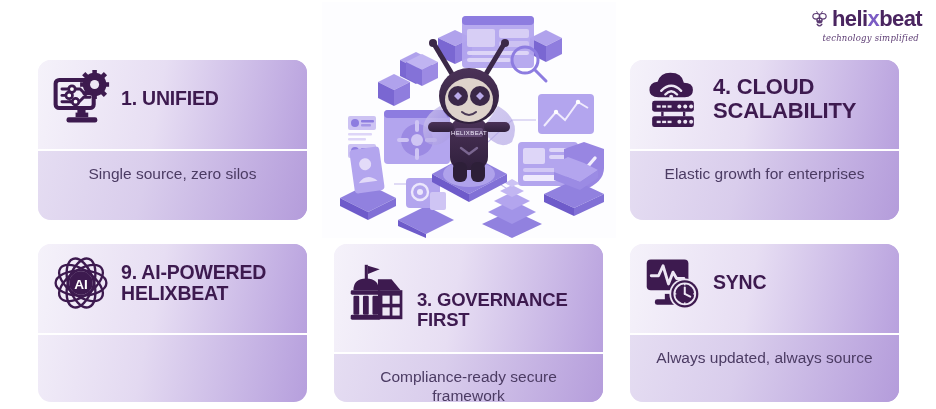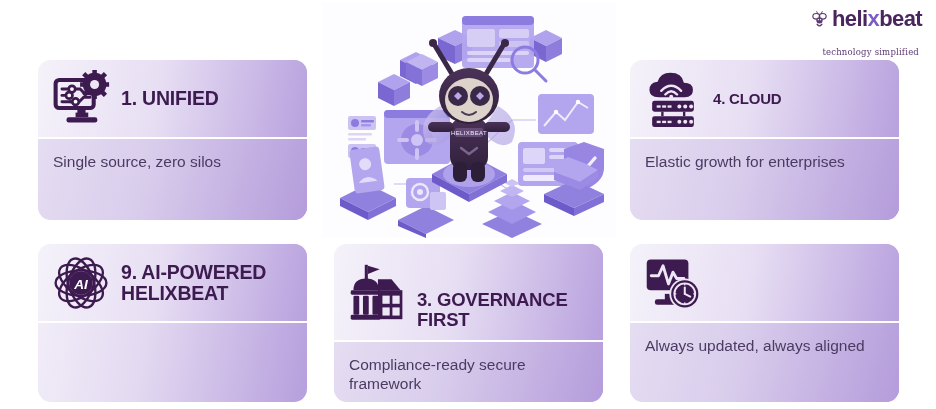--- a/index.html
+++ b/index.html
@@ -34,23 +34,24 @@
   .logo-mark { width: 19px; height: 19px; display: block; }
   .logo-word {
     font-size: 22px;
     font-weight: bold;
     letter-spacing: -0.6px;
     color: #4a2560;
   }
   .logo-word .x-hi { color: #7b5cc4; }
   .logo-tag {
     font-family: "DejaVu Serif", serif;
+    font-style: italic;
     font-size: 8.5px;
     color: #5b3a72;
-    margin-top: 18px;
+    margin-top: 4px;
     margin-right: 3px;
     letter-spacing: 0.2px;
   }
 
   
   .grid {
     position: absolute;
     left: 0; top: 0;
     width: 936px; height: 409px;
   }
@@ -62,66 +63,66 @@
     display: flex;
     flex-direction: column;
     background: linear-gradient(100deg, #f3eff9 0%, #e3d9f1 42%, #b69fdd 100%);
   }
 
   .card-head {
     flex: 0 0 auto;
     display: flex;
     align-items: center;
     gap: 11px;
-    padding: 10px 12px 9px 14px;
+    padding: 10px 12px 21px 14px;
     border-bottom: 2px solid #ffffff;
     background: linear-gradient(100deg, #f5f2fa 0%, #e7def3 45%, #b8a1de 100%);
   }
 
   .card-icon {
     flex: 0 0 auto;
     width: 58px;
     height: 58px;
     display: flex;
     align-items: center;
     justify-content: center;
-    font-style: italic;
   }
   .card-icon svg { display: block; width: 100%; height: 100%; }
 
   .card-title {
     font-size: 19.5px;
     font-weight: bold;
     line-height: 1.1;
     color: #3d1a4f;
     letter-spacing: -0.2px;
   }
 
   .card-body {
     flex: 1 1 auto;
     padding: 13px 15px 10px 15px;
     background: linear-gradient(105deg, #e5ddf2 0%, #d9cdec 40%, #b49cdb 100%);
+    text-align: center;
   }
 
   .card-desc {
     font-size: 15.5px;
     line-height: 1.25;
     color: #4b3b63;
     font-weight: normal;
   }
 
   
   #card-1 { left: 38px;  top: 60px;  width: 269px; height: 160px; }
   #card-4 { left: 630px; top: 60px;  width: 269px; height: 160px; }
   #card-2 { left: 38px;  top: 244px; width: 269px; height: 158px; }
   #card-3 { left: 334px; top: 244px; width: 269px; height: 158px; }
   #card-5 { left: 630px; top: 244px; width: 269px; height: 158px; }
 
   #card-3 .card-title { font-size: 18.5px; margin-top: 36px; }
-  #card-4 .card-title { font-size: 15px; }
+  #card-4 .card-title { font-size: 22px; }
 
   
   .hero {
     position: absolute;
     left: 322px;
     top: 2px;
     width: 294px;
     height: 236px;
     background: #fdfdff;
     overflow: hidden;
@@ -397,20 +398,21 @@
             <circle cx="39" cy="57.2" r="2.2"></circle>
               <circle cx="45.5" cy="57.2" r="2.2"></circle>
               <circle cx="52" cy="57.2" r="2.2"></circle>
           </g>
           <rect x="19" y="46" width="2.6" height="5" fill="#3d1a4f"></rect>
           <rect x="43" y="46" width="2.6" height="5" fill="#3d1a4f"></rect>
         </svg>
       </span>
       <div class="card-title">
         <div>4. CLOUD</div>
+        <div>SCALABILITY</div>
       </div>
     </div>
     <div class="card-body">
       <div class="card-desc">Elastic growth for enterprises</div>
     </div>
   </div>
 
   <div class="card" id="card-2">
     <div class="card-head">
       <span class="card-icon">
@@ -485,20 +487,21 @@
           </g>
           <g fill="#ede6f4">
             <rect x="44.2" y="32" width="1.6" height="2.6"></rect>
             <rect x="44.2" y="53.4" width="1.6" height="2.6"></rect>
             <rect x="33" y="43.2" width="2.6" height="1.6"></rect>
             <rect x="54.4" y="43.2" width="2.6" height="1.6"></rect>
           </g>
         </svg>
       </span>
       <div class="card-title">
+        <div>SYNC</div>
       </div>
     </div>
     <div class="card-body">
-      <div class="card-desc">Always updated, always aligned</div>
+      <div class="card-desc">Always updated, always source</div>
     </div>
   </div>
 
 </div>
 
 </body></html>

